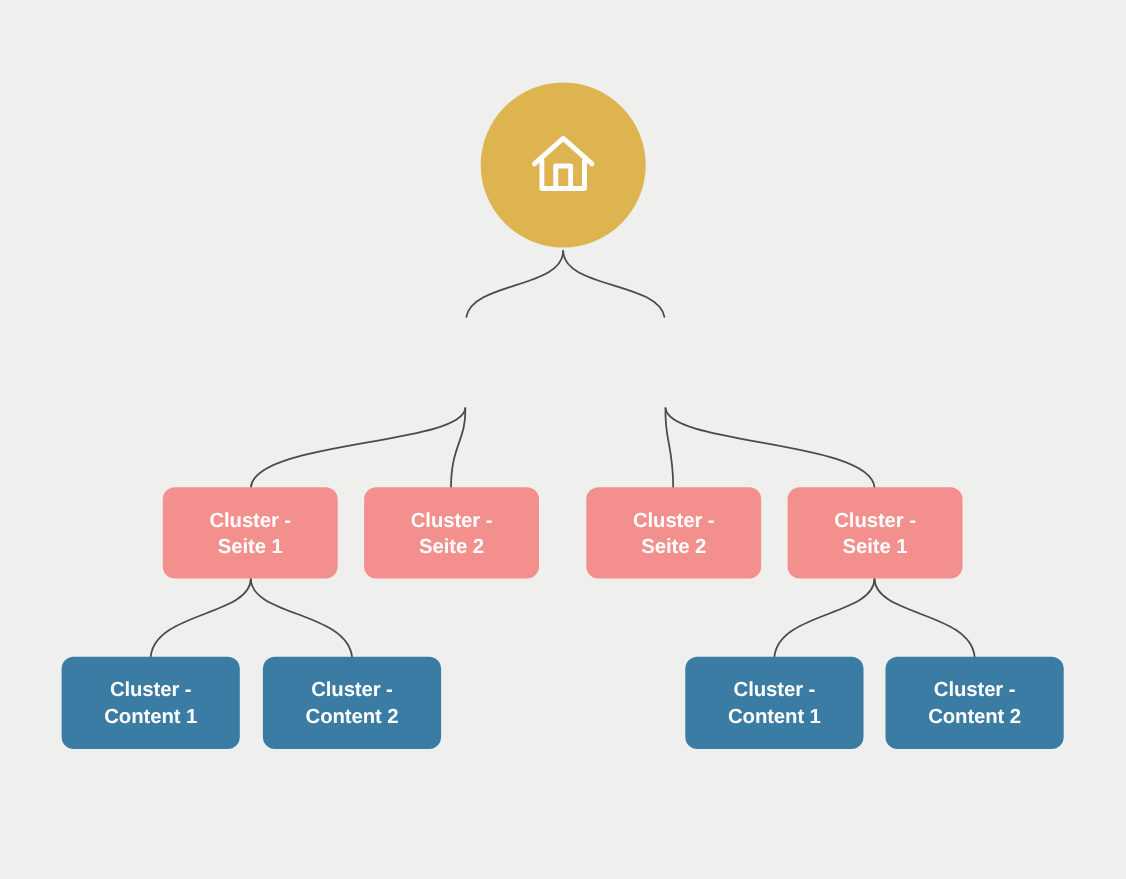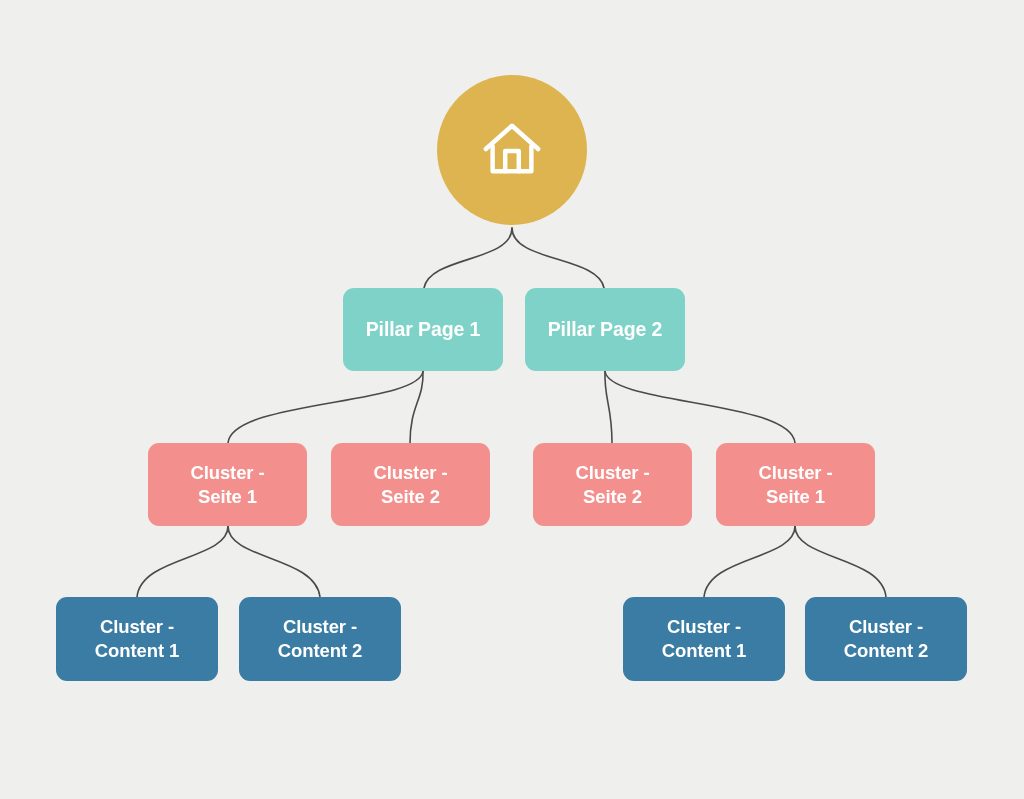--- a/index.html
+++ b/index.html
@@ -79,26 +79,20 @@
   <div class="node node-root" id="root-node" style="left: 437px; top: 75px; width: 150px; height: 150px; background: rgb(221, 180, 79);">
     <span>
       <svg class="home-icon" viewBox="0 0 64 64" xmlns="http://www.w3.org/2000/svg" fill="none" stroke="#ffffff" stroke-width="4.6" stroke-linecap="round" stroke-linejoin="round">
         <path d="M5 31 L32 7 L59 31"></path>
         <path d="M12 28 L12 54 L52 54 L52 28"></path>
         <path d="M25 54 L25 33 L39 33 L39 54"></path>
       </svg>
     </span>
   </div>
 
-<div class="node node-box lvl1" style="left: 343px; top: 288px; width: 160px; height: 83px; background: rgb(127, 210, 200); color: rgb(255, 255, 255);">
-      <span class="node-label">Pillar Page 1</span>
-    </div>
-    <div class="node node-box lvl1" style="left: 525px; top: 288px; width: 160px; height: 83px; background: rgb(127, 210, 200); color: rgb(255, 255, 255);">
-      <span class="node-label">Pillar Page 2</span>
-    </div>
     <div class="node node-box lvl2" style="left: 148px; top: 443px; width: 159px; height: 83px; background: rgb(243, 144, 141); color: rgb(255, 255, 255);">
       <span class="node-label">Cluster -
 Seite 1</span>
     </div>
     <div class="node node-box lvl2" style="left: 331px; top: 443px; width: 159px; height: 83px; background: rgb(243, 144, 141); color: rgb(255, 255, 255);">
       <span class="node-label">Cluster -
 Seite 2</span>
     </div>
     <div class="node node-box lvl2" style="left: 533px; top: 443px; width: 159px; height: 83px; background: rgb(243, 144, 141); color: rgb(255, 255, 255);">
       <span class="node-label">Cluster -

